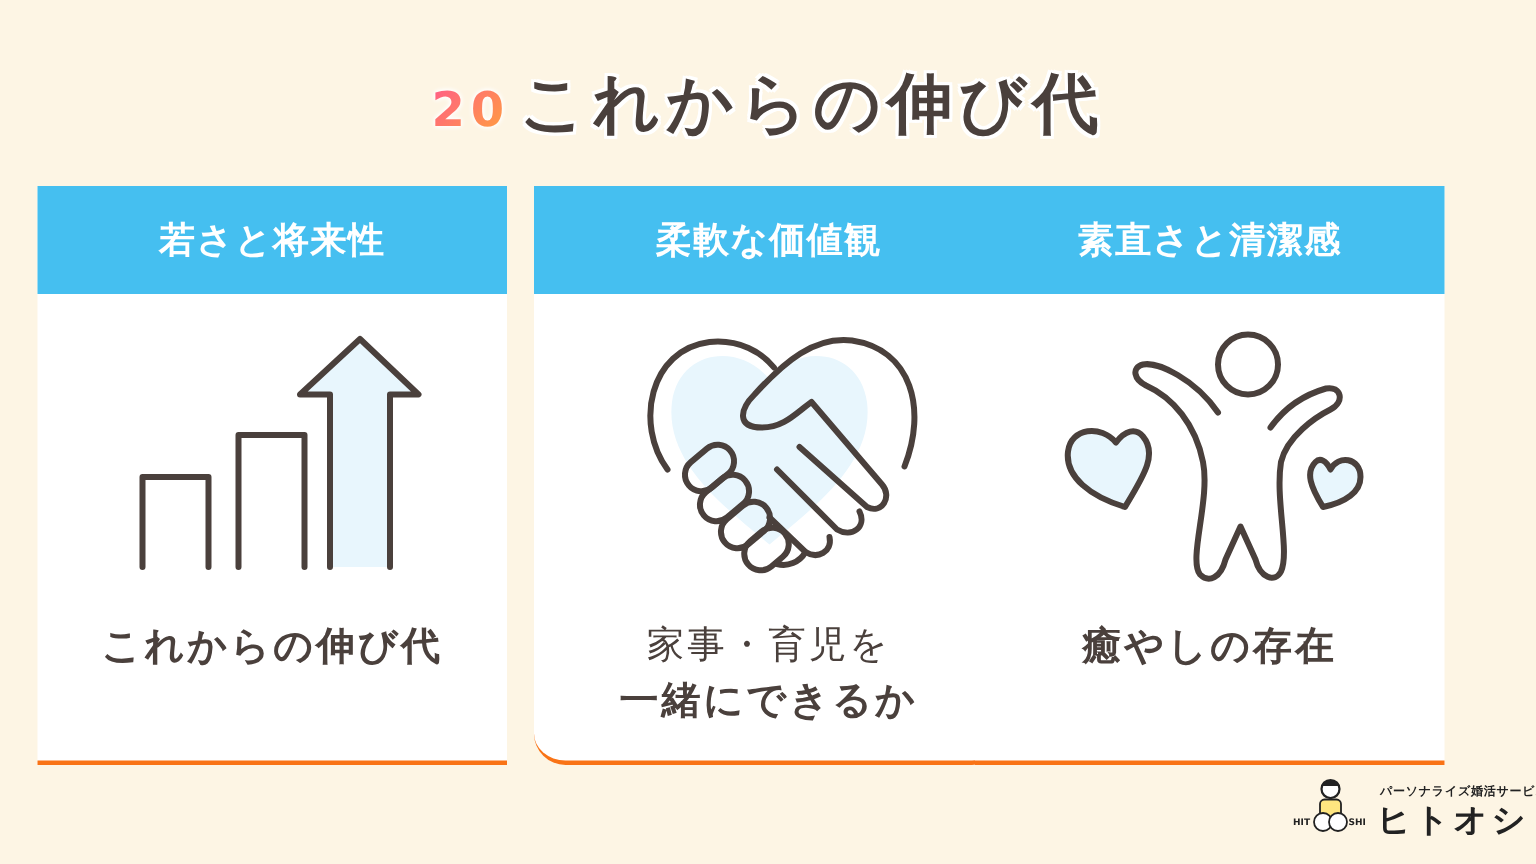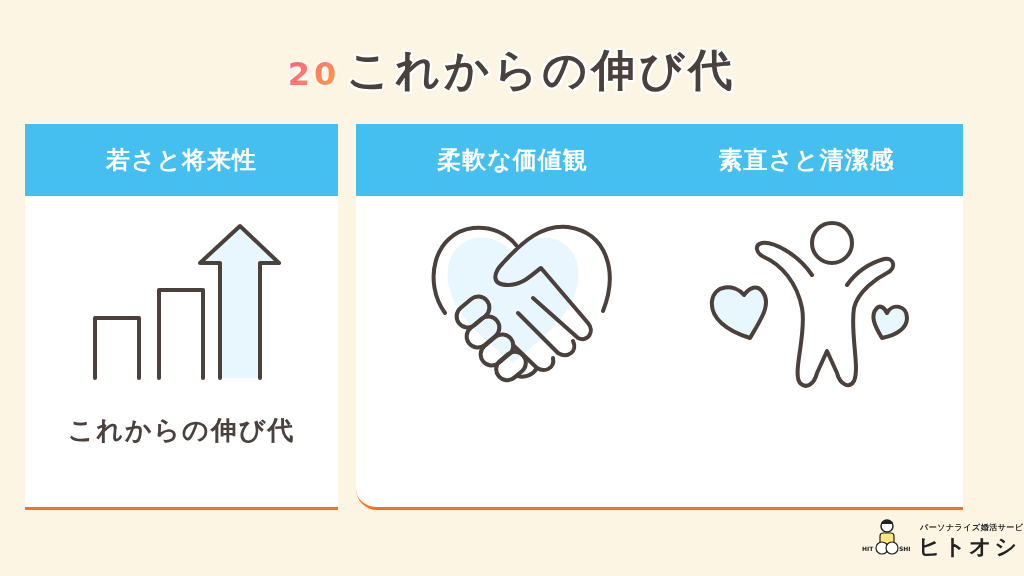--- a/index.html
+++ b/index.html
@@ -99,35 +99,40 @@
         <path d="M160,128 C165,138 155,146 145,140 L105,100"></path>
         <path d="M140,145 C142,155 132,160 124,155 L100,132"></path>
         <rect x="42" y="88" width="36" height="22" rx="11" transform="rotate(-40 60 99)"></rect>
         <rect x="52" y="108" width="36" height="22" rx="11" transform="rotate(-40 70 119)"></rect>
         <rect x="66" y="126" width="36" height="22" rx="11" transform="rotate(-40 84 137)"></rect>
         <rect x="82" y="142" width="32" height="22" rx="11" transform="rotate(-40 98 153)"></rect>
         <path d="M124,155 C120,162 112,165 105,163"></path>
       </g>
     </svg>
   </div>
+  <div class="card-text">
+    <div class="line1">家事・育児を</div>
+    <div class="line2">一緒にできるか</div>
+  </div>
 </div>
 
 <div class="card" style="left:650px;">
   <div class="card-header">素直さと清潔感</div>
   <div class="card-icon">
     <svg width="210" height="180" viewBox="0 0 210 180">
       <path d="M42,82 C32,70 12,72 10,88 C8,105 25,118 48,125 C60,105 70,90 60,78 C55,72 48,74 42,82 Z" fill="#e8f6fd" stroke="#4a403c" stroke-width="4" stroke-linejoin="round"></path>
       <path d="M185,100 C190,90 205,92 205,105 C205,115 195,122 180,125 C172,112 168,102 175,95 C178,92 182,94 185,100 Z" fill="#e8f6fd" stroke="#4a403c" stroke-width="4" stroke-linejoin="round"></path>
       <g fill="none" stroke="#4a403c" stroke-width="4" stroke-linecap="round" stroke-linejoin="round">
         <circle cx="130" cy="30" r="20"></circle>
         <path d="M110,62 C95,40 70,28 60,30 C52,32 54,40 62,44 C80,52 95,70 100,95 C105,120 90,160 98,170 C104,176 112,172 115,160 L125,138 L135,160 C138,172 148,176 152,168 C158,155 148,120 152,95 C156,78 175,65 185,60 C195,55 192,44 182,46 C168,50 155,58 145,72"></path>
       </g>
     </svg>
   </div>
   <div class="card-text">
+    <div class="line2">癒やしの存在</div>
   </div>
 </div>
 
 <div class="logo">
   <div class="logo-mascot">
     <svg width="50" height="40" viewBox="0 0 50 40">
       <circle cx="25" cy="8" r="6" fill="#fff" stroke="#222" stroke-width="1.5"></circle>
       <path d="M19,6 C20,1 30,1 31,6" fill="#222"></path>
       <rect x="18" y="15" width="14" height="12" rx="3" fill="#ffe680" stroke="#222" stroke-width="1.2"></rect>
       <ellipse cx="20" cy="30" rx="6" ry="6" fill="#fff" stroke="#222" stroke-width="1.2"></ellipse>

